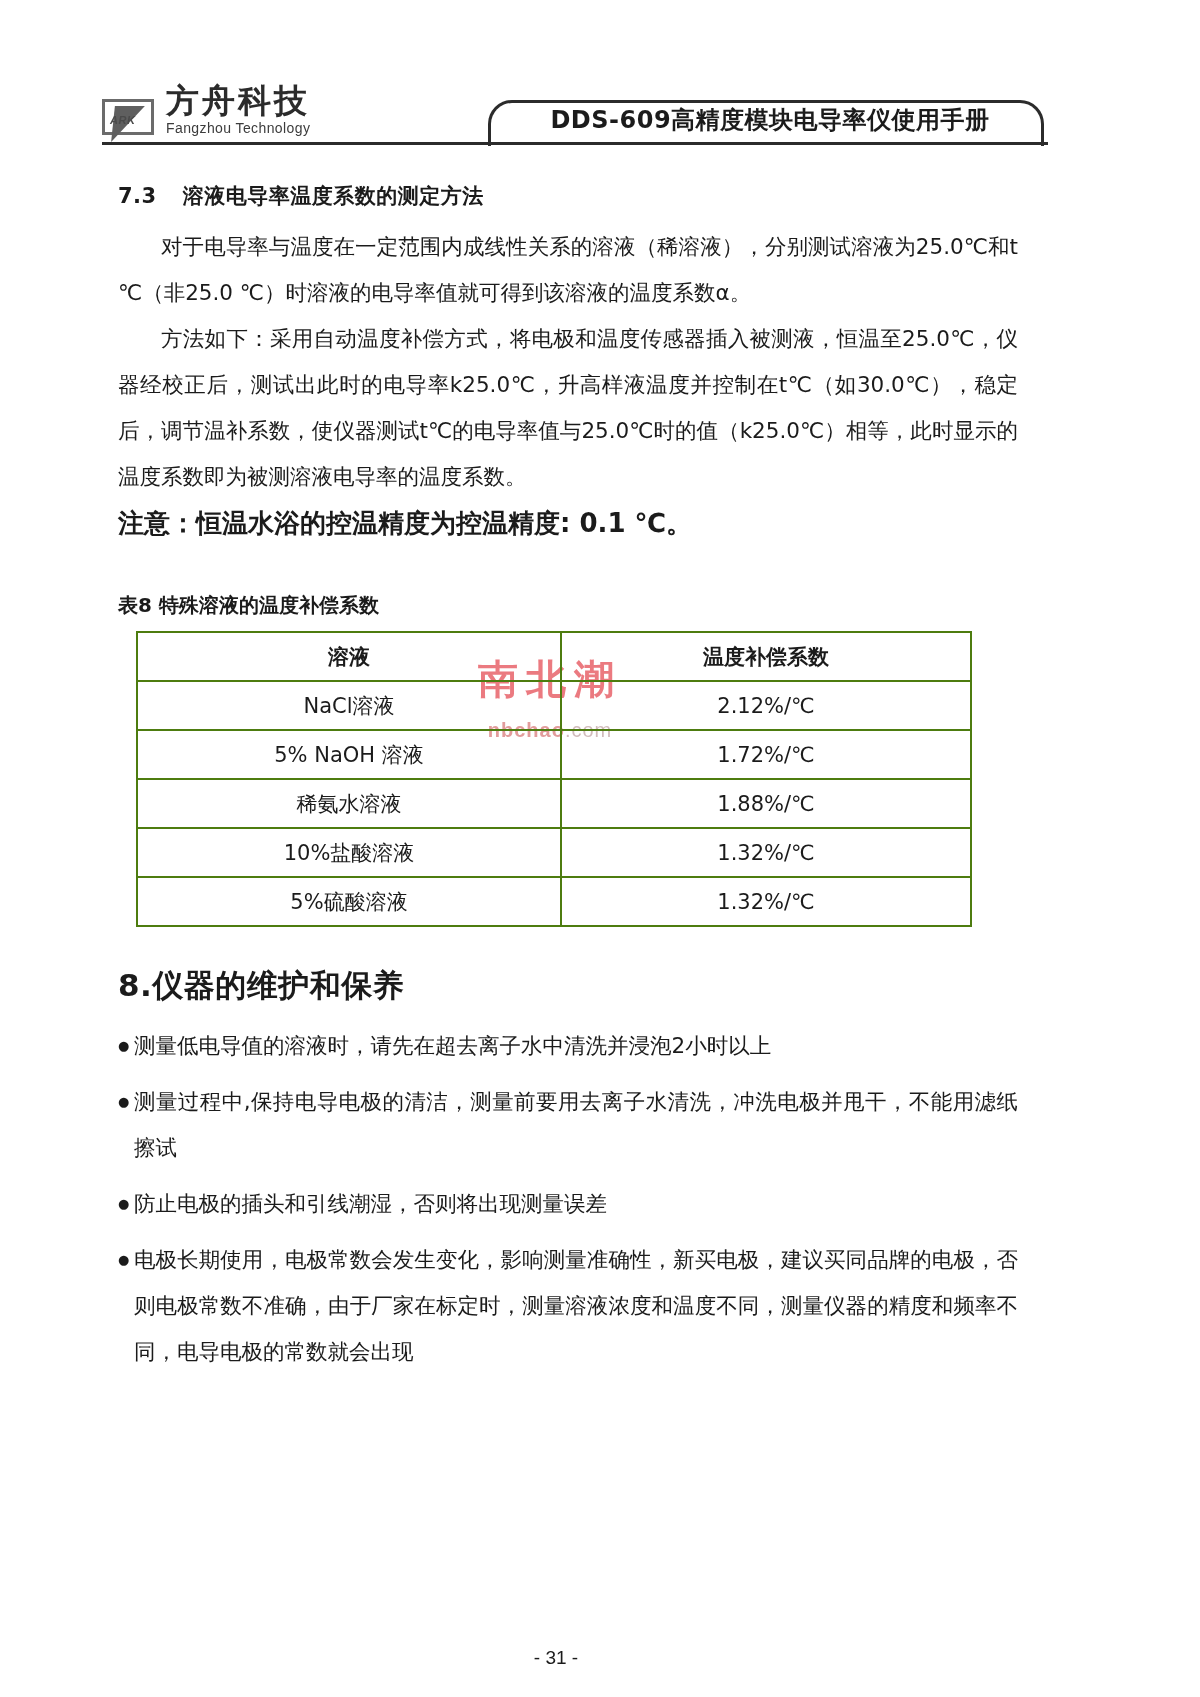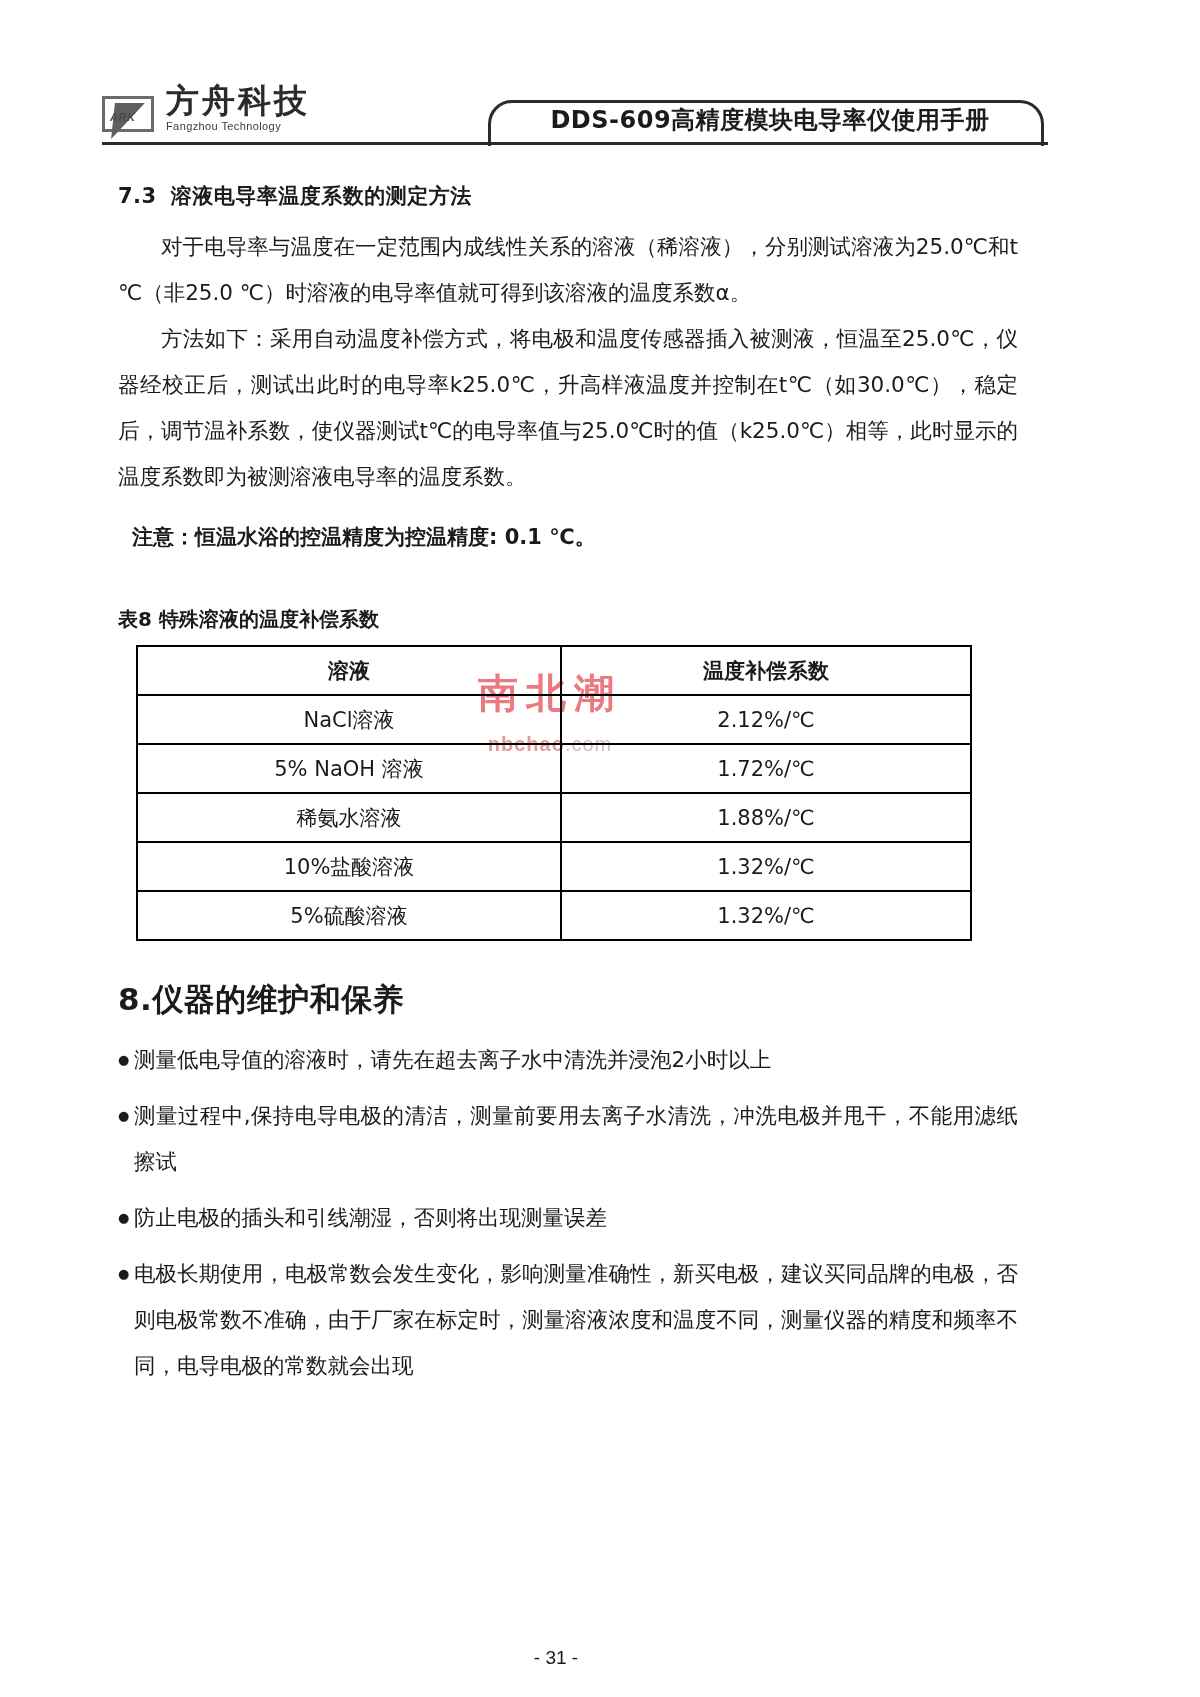--- a/index.html
+++ b/index.html
@@ -67,21 +67,21 @@
   }
   .logo-text { line-height: 1; }
   .logo-cn {
     font-size: 33px;
     font-weight: bold;
     letter-spacing: 3px;
     color: #2b2b2b;
     font-family: "DejaVu Sans", "Liberation Sans", sans-serif;
   }
   .logo-en {
-    font-size: 11px;
+    font-size: 14px;
     color: #3c3c3c;
     letter-spacing: 0.4px;
     margin-top: 4px;
     font-family: "Liberation Sans", sans-serif;
   }
   .header-rule {
     position: absolute;
     left: 102px;
     top: 142px;
     width: 406px;
@@ -128,56 +128,56 @@
     top: 182px;
     width: 900px;
   }
   .sec-heading {
     font-size: 21px;
     font-weight: bold;
     letter-spacing: 0.5px;
     margin: 0 0 14px 0;
     font-family: "DejaVu Sans", "Liberation Sans", sans-serif;
   }
-  .sec-heading .num { margin-right: 14px; }
+  .sec-heading .num { margin-right: 26px; }
 
   p.body {
     font-size: 21.5px;
     line-height: 46px;
     margin: 0;
     text-align: justify;
     text-justify: inter-character;
     font-family: "DejaVu Sans", "Liberation Sans", sans-serif;
     letter-spacing: 0;
   }
   p.indent { text-indent: 2em; }
   p.note {
-    font-size: 21px;
+    font-size: 26px;
     line-height: 46px;
-    margin: 14px;
+    margin: 0;
     font-weight: bold;
     font-family: "DejaVu Sans", "Liberation Sans", sans-serif;
   }
 
   
   .table-caption {
     font-size: 20px;
     font-weight: bold;
     margin: 46px 0 12px 0;
     font-family: "DejaVu Sans", "Liberation Sans", sans-serif;
   }
   table.coef {
     border-collapse: collapse;
     width: 836px;
     margin-left: 18px;
     position: relative;
     z-index: 2;
   }
   table.coef td, table.coef th {
-    border: 2px solid #000000;
+    border: 2px solid #4d7c0f;
     height: 45px;
     text-align: center;
     font-size: 21px;
     font-weight: normal;
     font-family: "DejaVu Sans", "Liberation Sans", sans-serif;
     background: transparent;
   }
   table.coef th {
     font-weight: bold;
   }

